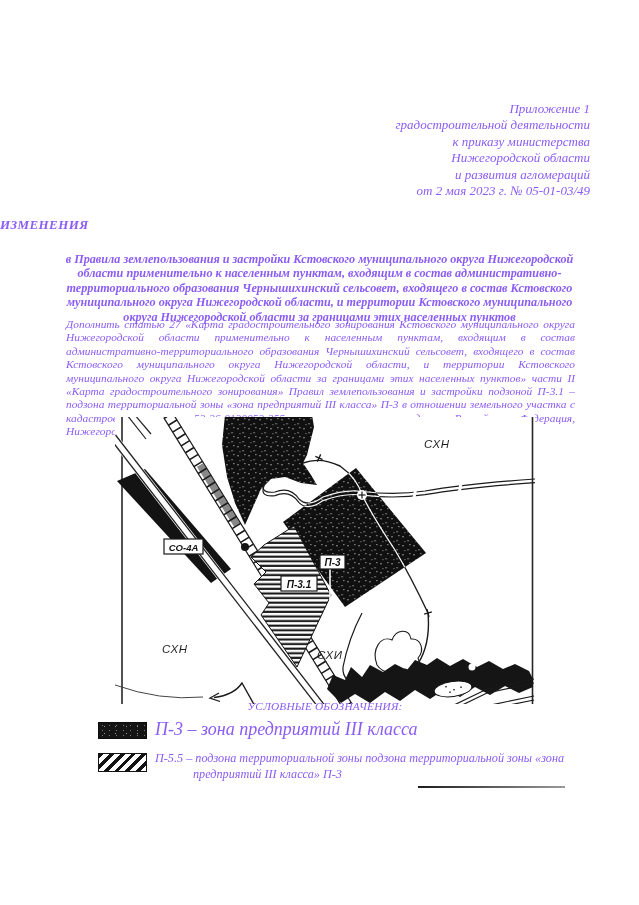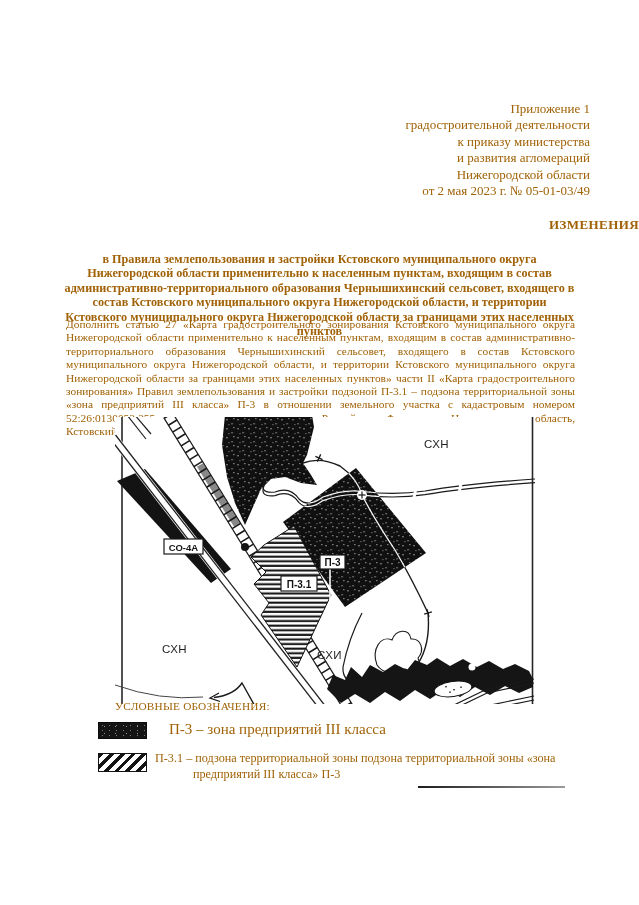--- a/index.html
+++ b/index.html
@@ -1,79 +1,79 @@
 <!DOCTYPE html>
 <html><head>
 <meta charset="utf-8">
 <style>
   html,body{margin:0;padding:0;background:#ffffff;}
   .page{
     position:relative;width:639px;height:905px;background:#fff;
-    font-family:"Liberation Serif", serif;color:#a16207;overflow:hidden;margin:0 auto;
+    font-family:"Liberation Serif", serif;color:#8b5cf6;overflow:hidden;margin:0 auto;font-style:italic;
   }
   .annex{
     position:absolute;top:101px;right:49px;text-align:right;
     font-size:13px;line-height:16.4px;white-space:nowrap;
   }
   .doc-title{
-    position:absolute;top:217px;left:0;width:100%;text-align:right;
+    position:absolute;top:217px;left:0;width:100%;text-align:left;
     font-weight:bold;font-size:13px;letter-spacing:.4px;
   }
   .doc-subtitle{
     position:absolute;top:252px;left:62px;right:62px;text-align:center;
     font-weight:bold;font-size:12.2px;line-height:14.4px;
   }
   .doc-body{
     position:absolute;top:318px;left:66px;width:509px;text-align:justify;
     font-size:11.4px;line-height:13.4px;
   }
   .map-wrap{
     position:absolute;top:417px;left:115px;width:420px;height:287px;background:#fff;
   }
   .legend-heading{
-    position:absolute;top:700px;left:115px;width:420px;text-align:left;
+    position:absolute;top:700px;left:115px;width:420px;text-align:center;
     font-size:11.3px;letter-spacing:.2px;background:transparent;
   }
   .swatch1{
     position:absolute;top:722px;left:98px;width:49px;height:17px;
     background-color:#141414;
     background-image:radial-gradient(#7a7a7a .8px, transparent .9px),
                      radial-gradient(#959595 .7px, transparent .8px);
     background-size:7px 5px, 11px 7px;
     border:1px solid #0c0c0c;box-sizing:border-box;
   }
   .swatch2{
     position:absolute;top:753px;left:98px;width:49px;height:19px;
     background:repeating-linear-gradient(135deg,#141414 0 3.2px,#ffffff 3.2px 7.6px);
     border:1.6px solid #141414;box-sizing:border-box;
   }
   .legend-text-1{
-    position:absolute;top:721px;left:169px;width:430px;font-size:15px;line-height:17px;
+    position:absolute;top:721px;left:155px;width:430px;font-size:18px;line-height:17px;
   }
   .legend-text-2{
     position:absolute;top:751px;left:155px;width:426px;font-size:12.2px;line-height:15.6px;
     padding-left:38px;text-indent:-38px;box-sizing:border-box;
   }
   .footer-line{
     position:absolute;top:786px;left:418px;width:147px;height:1.8px;
     background:linear-gradient(to right,#1d1d1d,#9a9a9a);
   }
   .map-sans{font-family:"Liberation Sans", sans-serif;}
 </style>
 </head>
 <body>
 
 <div class="page">
 
   <div class="annex">
     <div>Приложение 1</div>
     <div>градостроительной деятельности</div>
     <div>к приказу министерства</div>
+    <div>Нижегородской области</div>
     <div>и развития агломераций</div>
-    <div>Нижегородской области</div>
     <div>от 2 мая 2023 г. № 05-01-03/49</div>
   </div>
 
   <div class="doc-title">ИЗМЕНЕНИЯ</div>
 
   <div class="doc-subtitle">в Правила землепользования и застройки Кстовского муниципального округа Нижегородской области применительно к населенным пунктам, входящим в состав административно-территориального образования Чернышихинский сельсовет, входящего в состав Кстовского муниципального округа Нижегородской области, и территории Кстовского муниципального округа Нижегородской области за границами этих населенных пунктов</div>
 
   <div class="doc-body">Дополнить статью 27 «Карта градостроительного зонирования Кстовского муниципального округа Нижегородской области применительно к населенным пунктам, входящим в состав административно-территориального образования Чернышихинский сельсовет, входящего в состав Кстовского муниципального округа Нижегородской области, и территории Кстовского муниципального округа Нижегородской области за границами этих населенных пунктов» части II «Карта градостроительного зонирования» Правил землепользования и застройки подзоной П-3.1 – подзона территориальной зоны «зона предприятий III класса» П-3 в отношении земельного участка с кадастровым номером 52:26:0130052:255, расположенного по адресу: Российская Федерация, Нижегородская область, Кстовский район, в следующих границах:</div>
 
   <div class="map-wrap">
@@ -193,17 +193,17 @@
       <text x="202" y="242" class="map-sans" font-size="11.5" letter-spacing="0.5" fill="#1f1f1f">СХИ</text>
     </svg>
   </div>
 
   <div class="legend-heading">УСЛОВНЫЕ ОБОЗНАЧЕНИЯ:</div>
 
   <div class="swatch1"></div>
   <div class="legend-text-1">П-3 – зона предприятий III класса</div>
 
   <div class="swatch2"></div>
-  <div class="legend-text-2">П-3.1 – подзона территориальной зоны подзона территориальной зоны «зона предприятий III класса» П-3</div>
+  <div class="legend-text-2">П-5.5 – подзона территориальной зоны подзона территориальной зоны «зона предприятий III класса» П-3</div>
 
   <div class="footer-line"></div>
 
 </div>
 
 </body></html>

